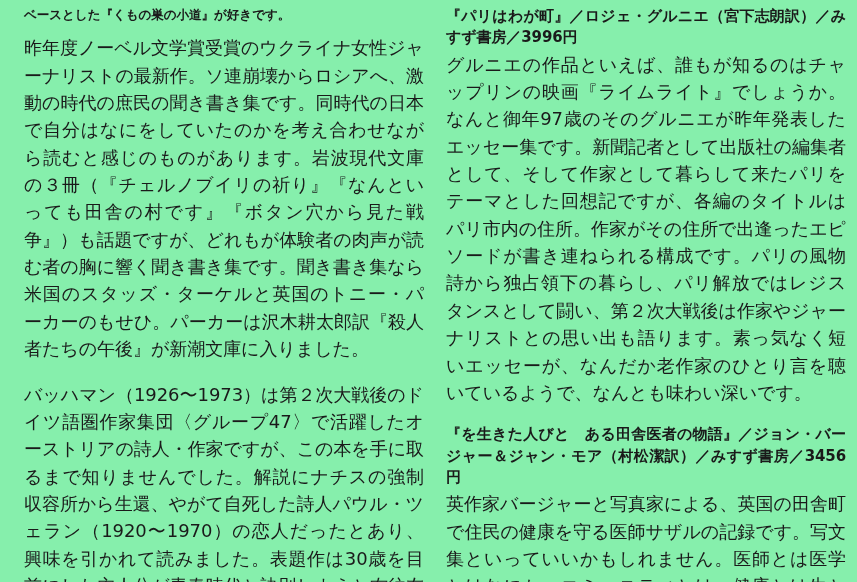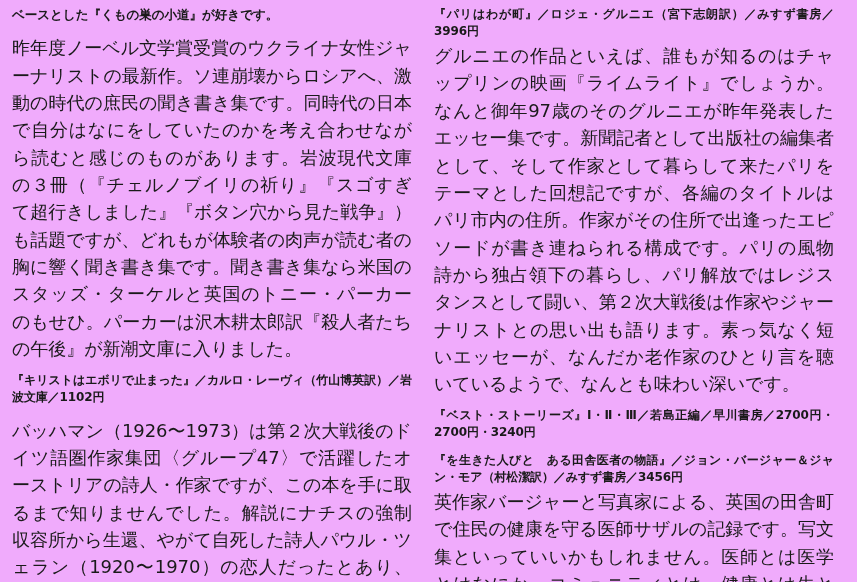--- a/index.html
+++ b/index.html
@@ -11,37 +11,37 @@
     width: 857px;
     height: 582px;
     font-family: "DejaVu Sans", sans-serif;
     color: #1a1a1a;
     overflow: hidden;
   }
   .page {
     position: relative;
     width: 857px;
     height: 582px;
-    background: #f0abfc;
+    background: #86efac;
     box-sizing: border-box;
-    padding: 6px 10px 6px 12px;
+    padding: 6px 10px 6px 24px;
     display: flex;
     gap: 22px;
   }
   .column {
     width: 400px;
     flex: 0 0 400px;
     display: flex;
     flex-direction: column;
   }
   .entry {
     margin-bottom: 9px;
   }
   .entry-head {
-    font-size: 12px;
+    font-size: 15px;
     font-weight: bold;
     line-height: 1.42;
     letter-spacing: -0.1px;
     margin-bottom: 2px;
     text-align: justify;
   }
   .entry-body {
     font-size: 18px;
     line-height: 1.52;
     text-align: justify;
@@ -59,42 +59,40 @@
 </head>
 <body>
 
 <div class="page">
 
   <div class="column">
 
     <div class="lead-text">ベースとした『くもの巣の小道』が好きです。</div>
 
     <div class="entry">
-      <div class="entry-body">昨年度ノーベル文学賞受賞のウクライナ女性ジャーナリストの最新作。ソ連崩壊からロシアへ、激動の時代の庶民の聞き書き集です。同時代の日本で自分はなにをしていたのかを考え合わせながら読むと感じのものがあります。岩波現代文庫の３冊（『チェルノブイリの祈り』『スゴすぎて超行きしました』『ボタン穴から見た戦争』）も話題ですが、どれもが体験者の肉声が読む者の胸に響く聞き書き集です。聞き書き集なら米国のスタッズ・ターケルと英国のトニー・パーカーのもせひ。パーカーは沢木耕太郎訳『殺人者たちの午後』が新潮文庫に入りました。</div>
+      <div class="entry-body">昨年度ノーベル文学賞受賞のウクライナ女性ジャーナリストの最新作。ソ連崩壊からロシアへ、激動の時代の庶民の聞き書き集です。同時代の日本で自分はなにをしていたのかを考え合わせながら読むと感じのものがあります。岩波現代文庫の３冊（『チェルノブイリの祈り』『なんといっても田舎の村です』『ボタン穴から見た戦争』）も話題ですが、どれもが体験者の肉声が読む者の胸に響く聞き書き集です。聞き書き集なら米国のスタッズ・ターケルと英国のトニー・パーカーのもせひ。パーカーは沢木耕太郎訳『殺人者たちの午後』が新潮文庫に入りました。</div>
     </div>
 
     <div class="entry">
-      <div class="entry-head">『キリストはエボリで止まった』／カルロ・レーヴィ（竹山博英訳）／岩波文庫／1102円</div>
     </div>
 
     <div class="entry">
       <div class="entry-body">バッハマン（1926〜1973）は第２次大戦後のドイツ語圏作家集団〈グループ47〉で活躍したオーストリアの詩人・作家ですが、この本を手に取るまで知りませんでした。解説にナチスの強制収容所から生還、やがて自死した詩人パウル・ツェラン（1920〜1970）の恋人だったとあり、興味を引かれて読みました。表題作は30歳を目前にした主人公が青春時代と訣別しようと右往左往する短篇です。収録作どれも鮮烈で瑞々しくて、思わずほかの訳書も買ってしまいました。</div>
     </div>
 
   </div>
 
   <div class="column">
 
     <div class="entry">
       <div class="entry-head">『パリはわが町』／ロジェ・グルニエ（宮下志朗訳）／みすず書房／3996円</div>
       <div class="entry-body">グルニエの作品といえば、誰もが知るのはチャップリンの映画『ライムライト』でしょうか。なんと御年97歳のそのグルニエが昨年発表したエッセー集です。新聞記者として出版社の編集者として、そして作家として暮らして来たパリをテーマとした回想記ですが、各編のタイトルはパリ市内の住所。作家がその住所で出逢ったエピソードが書き連ねられる構成です。パリの風物詩から独占領下の暮らし、パリ解放ではレジスタンスとして闘い、第２次大戦後は作家やジャーナリストとの思い出も語ります。素っ気なく短いエッセーが、なんだか老作家のひとり言を聴いているようで、なんとも味わい深いです。</div>
     </div>
 
     <div class="entry">
-      <div class="entry-head">『ベスト・ストーリーズ』Ⅰ・Ⅱ・Ⅲ／若島正編／早川書房／2700円・2700円・3240円</div>
     </div>
 
     <div class="entry">
       <div class="entry-head">『を生きた人びと　ある田舎医者の物語』／ジョン・バージャー＆ジャン・モア（村松潔訳）／みすず書房／3456円</div>
       <div class="entry-body">英作家バージャーと写真家による、英国の田舎町で住民の健康を守る医師サザルの記録です。写文集といっていいかもしれません。医師とは医学とはなにか、コミュニティとは、健康とは生と死とはなにか、職業とその果たすべき責任とはなんなのか。いろいろと考えさせられます。英国の田舎町と人びとのモノクロ写真がとても美しいです。米写真家ユージン・スミスのフォト・エッセー『カントリー・ドクター』や『助産婦モード・カレン』を思い出しました。巻末の「あとがき」と「新版への解説」は絶対に読み終わるまで読まないでください。読んでしまうと私のように後悔します。</div>
     </div>
 
   </div>
 
 </div>

